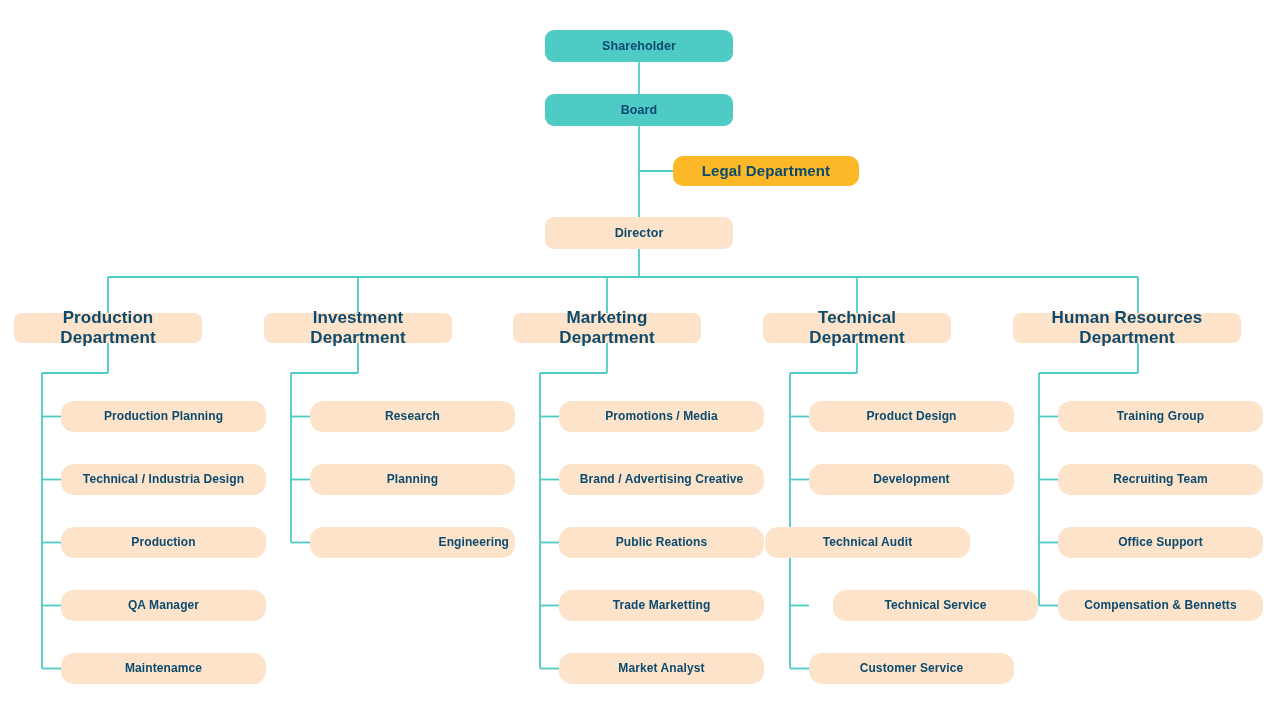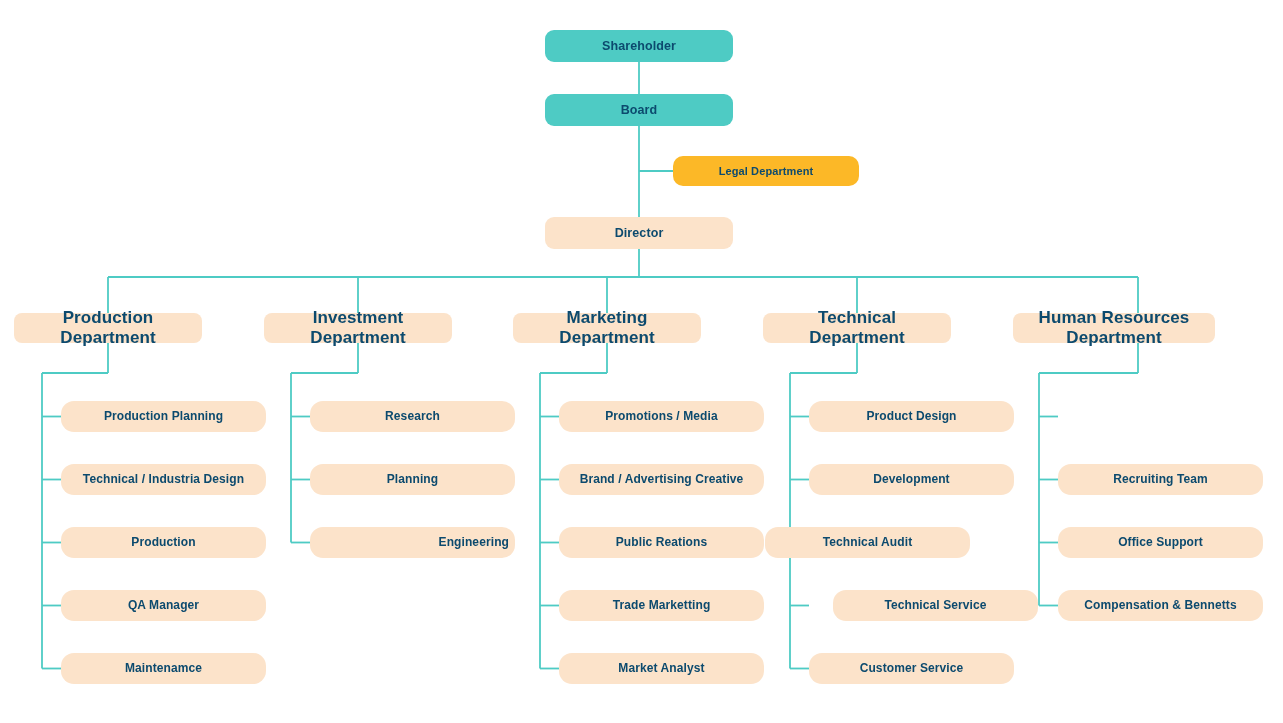--- a/index.html
+++ b/index.html
@@ -43,21 +43,21 @@
     letter-spacing: .1px;
     text-align: center;
     line-height: 1.15;
     padding: 0 6px;
   }
   .node.teal  { background: #4ecbc4; }
   .node.amber { background: #fcb827; }
   .node.peach { background: #fce3ca; }
 
   .lvl-top   { font-size: 12.5px; height: 32px; }
-  .lvl-legal { font-size: 11px; height: 30px; border-radius: 10px; }
+  .lvl-legal { font-size: 15px; height: 30px; border-radius: 10px; }
   .lvl-dir   { font-size: 12.5px; height: 32px; }
   .lvl-dept  { font-size: 17px; height: 30px; border-radius: 8px; }
   .lvl-leaf  { font-size: 12px; height: 31px; border-radius: 13px; }
 </style>
 </head>
 <body>
 
 <div id="chart">
 
   <svg id="lines" viewBox="0 0 1283 723" width="1283" height="723">
@@ -185,22 +185,25 @@
     </div>
     <div class="node peach lvl-leaf" style="left: 765px; top: 527px; width: 205px;">
       <span>Technical Audit</span>
     </div>
     <div class="node peach lvl-leaf" style="left: 833px; top: 590px; width: 205px; text-align: center;">
       <span>Technical Service</span>
     </div>
     <div class="node peach lvl-leaf" style="left: 809px; top: 653px; width: 205px;">
       <span>Customer Service</span>
     </div>
-    <div class="node peach lvl-dept" style="left: 1013px; top: 313px; width: 202px;">
+    <div class="node peach lvl-dept" style="left: 1013px; top: 313px; width: 228px;">
       <span>Human Resources Department</span>
+    </div>
+    <div class="node peach lvl-leaf" style="left: 1058px; top: 401px; width: 205px;">
+      <span>Training Group</span>
     </div>
     <div class="node peach lvl-leaf" style="left: 1058px; top: 464px; width: 205px;">
       <span>Recruiting Team</span>
     </div>
     <div class="node peach lvl-leaf" style="left: 1058px; top: 527px; width: 205px;">
       <span>Office Support</span>
     </div>
     <div class="node peach lvl-leaf" style="left: 1058px; top: 590px; width: 205px;">
       <span>Compensation &amp; Bennetts</span>
     </div>

